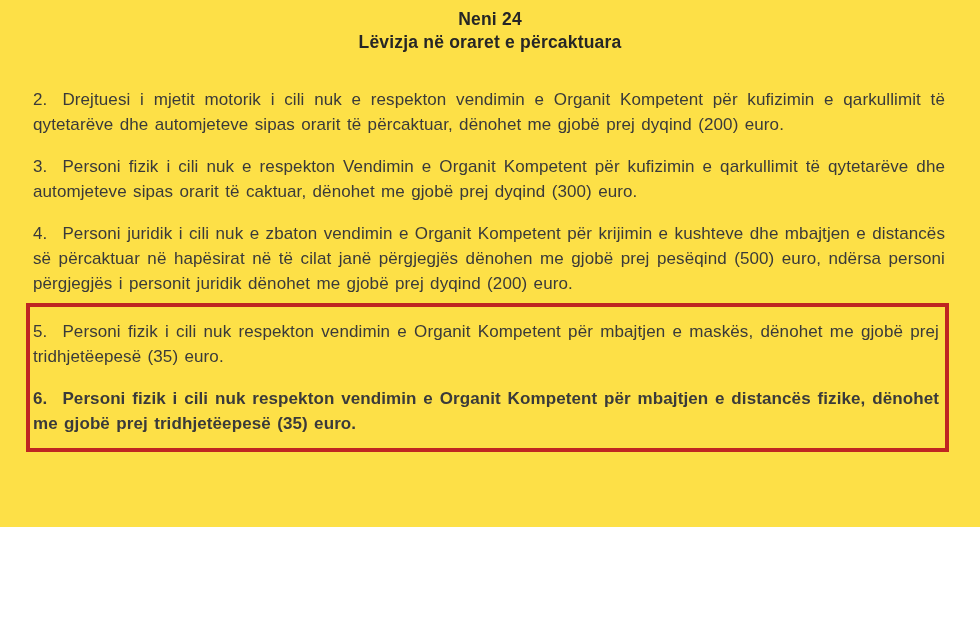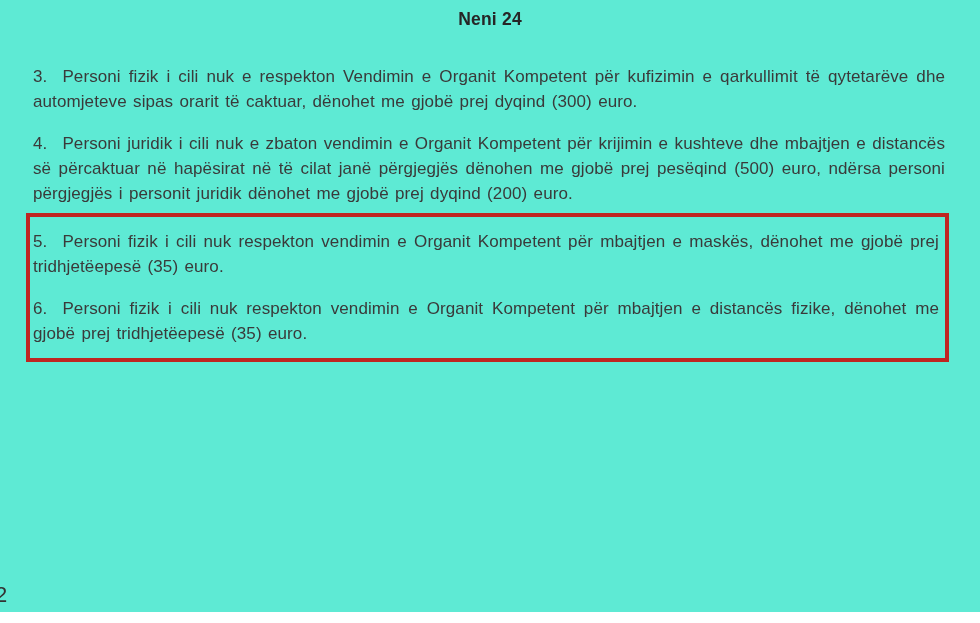--- a/index.html
+++ b/index.html
@@ -3,22 +3,22 @@
 <meta charset="utf-8">
 <style>
   html, body {
     margin: 0;
     padding: 0;
     background: #ffffff;
   }
   .page {
     position: relative;
     width: 980px;
-    height: 612px;
-    background: #5eead4;
+    height: 527px;
+    background: #fde047;
     overflow: hidden;
     font-family: "Liberation Sans", "DejaVu Sans", sans-serif;
     color: #3a3a3a;
   }
   .doc-header {
     padding-top: 8px;
     text-align: center;
     font-weight: bold;
     color: #262626;
   }
@@ -43,42 +43,47 @@
   .pnum {
     margin-right: 15px;
   }
   .highlight-box {
     margin: -10px -4px 0 -7px;
     border: 4px solid #f9a8d4;
     padding: 12px 6px 12px 3px;
   }
   .highlight-box .para:last-child {
     margin-bottom: 0;
+    font-weight: bold;
   }
   .page-number {
     position: absolute;
     left: -5px;
     top: 583px;
     font-size: 22px;
     line-height: 24px;
     color: #333333;
   }
 </style>
 </head>
 <body>
 
 <div class="page">
 
   <div class="doc-header">
     <div class="doc-title">Neni 24</div>
+    <div class="doc-subtitle">Lëvizja në oraret e përcaktuara</div>
   </div>
 
   <div class="content">
 
 
+    <p class="para">
+      <span class="pnum">2.</span><span>Drejtuesi i mjetit motorik i cili nuk e respekton vendimin e Organit Kompetent për kufizimin e qarkullimit të qytetarëve dhe automjeteve sipas orarit të përcaktuar, dënohet me gjobë prej dyqind (200) euro.</span>
+    </p>
 
     <p class="para">
       <span class="pnum">3.</span><span>Personi fizik i cili nuk e respekton Vendimin e Organit Kompetent për kufizimin e qarkullimit të qytetarëve dhe automjeteve sipas orarit të caktuar, dënohet me gjobë prej dyqind (300) euro.</span>
     </p>
 
     <p class="para">
       <span class="pnum">4.</span><span>Personi juridik i cili nuk e zbaton vendimin e Organit Kompetent për krijimin e kushteve dhe mbajtjen e distancës së përcaktuar në hapësirat në të cilat janë përgjegjës dënohen me gjobë prej pesëqind (500) euro, ndërsa personi përgjegjës i personit juridik dënohet me gjobë prej dyqind (200) euro.</span>
     </p>
 
     <div class="highlight-box" style="border-color: rgb(191, 37, 33);">

